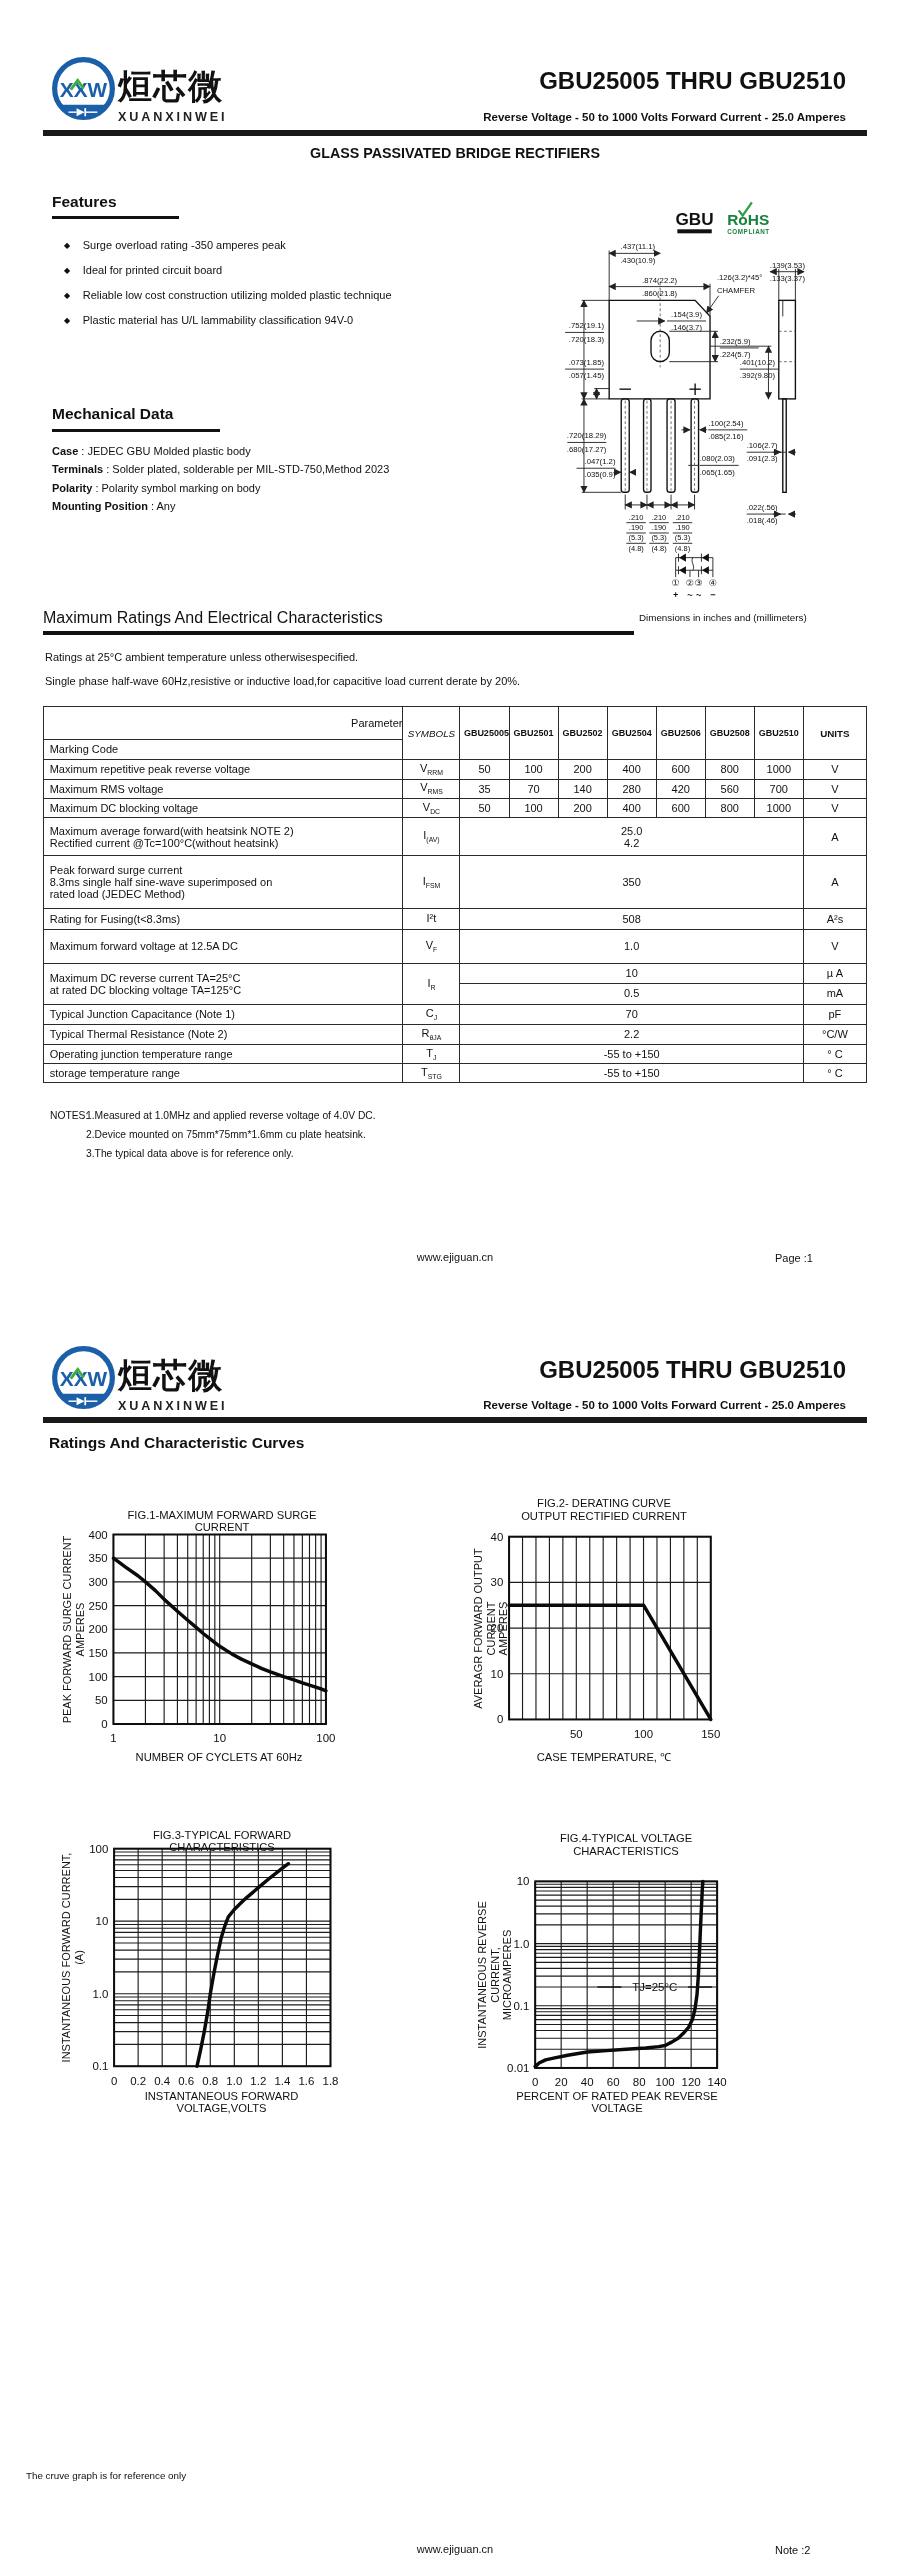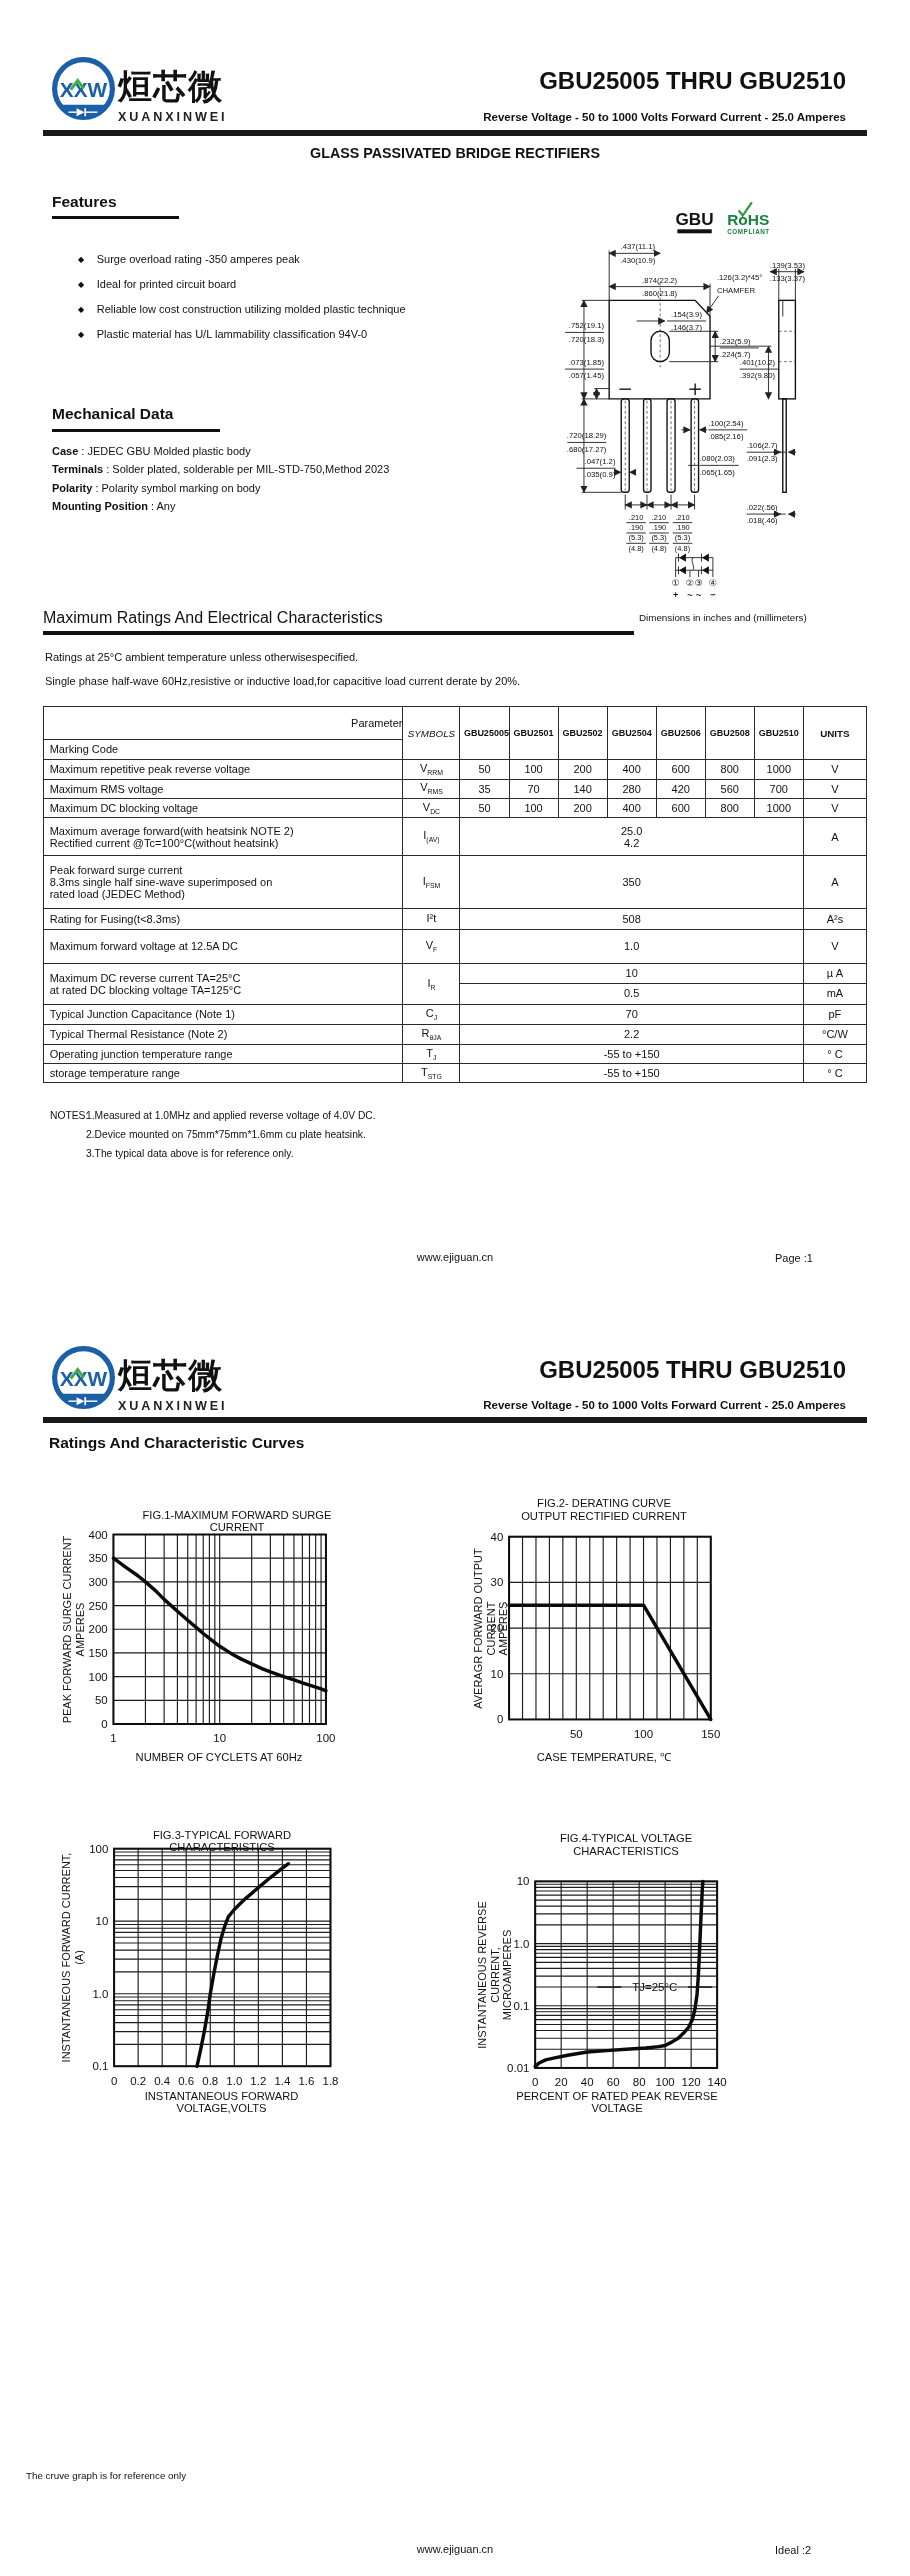--- a/index.html
+++ b/index.html
@@ -7,21 +7,21 @@
         font-family:"Liberation Sans",sans-serif;color:#111;overflow:hidden;}
   .abs{position:absolute;}
   .b{font-weight:bold;}
   .rule{position:absolute;left:43px;width:824px;height:5.7px;background:#1a1a1a;}
   .h1{font-size:24px;font-weight:bold;letter-spacing:0px;}
   .sub{font-size:11.5px;font-weight:bold;}
   .sect{font-size:15.5px;font-weight:bold;}
   .sect-ul{position:absolute;height:3.4px;background:#111;}
   .cn{font-size:34px;font-weight:bold;letter-spacing:1.1px;font-family:Liberation Mono, monospace;}
   .latin{font-size:12.6px;letter-spacing:2.9px;color:#222;font-weight:bold;}
-  ul.feat{list-style:none;margin:14px;padding:0;font-size:11px;}
+  ul.feat{list-style:none;margin:0;padding:0;font-size:11px;}
   ul.feat li{margin-bottom:13px;}
   ul.feat li .dia{font-size:8px;margin-right:12.6px;vertical-align:0.6px;}
   .mech{font-size:11px;line-height:18.4px;}
   .note-line{font-size:10.3px;line-height:19px;}
   .foot{font-size:11px;}
   
   table.specs{border-collapse:collapse;table-layout:fixed;width:824px;font-size:11px;border:1.7px solid #262626;}
   table.specs td{border:1.1px solid #2a2a2a;padding:0 3.4px;text-align:center;vertical-align:middle;overflow:hidden;}
   table.specs td.p{text-align:left;padding-left:5.7px;}
   table.specs td.ph{padding:0;}
@@ -477,21 +477,21 @@
   </svg>
   <div class="abs cn" style="left:118px;top:1353px">烜芯微</div>
   <div class="abs latin" style="left:118px;top:1399px">XUANXINWEI</div>
   <div class="abs h1" style="left:493px;top:1356px;width:353px;text-align:right">GBU25005 THRU GBU2510</div>
   <div class="abs sub" style="left:453px;top:1399px;width:393px;text-align:right">Reverse Voltage - 50 to 1000 Volts   Forward Current - 25.0 Amperes</div>
   <div class="rule" style="top:1417px"></div>
 
   <div class="abs sect" style="left:49px;top:1434px">Ratings And Characteristic Curves</div>
 
   <div class="fig" style="left:52px;top:1500px;width:402px;height:281px">
-    <div class="title" style="left:79px;top:9.2px;width:212px">FIG.1-MAXIMUM FORWARD SURGE CURRENT</div>
+    <div class="title" style="left:64px;top:9.2px;width:212px">FIG.1-MAXIMUM FORWARD SURGE CURRENT</div>
     <div class="ylab" style="left:9.2px;top:224px;width:189px">
       <div>PEAK FORWARD SURGE CURRENT</div>
         <div>AMPERES</div>
     </div>
     <svg width="402" height="270" viewBox="0 0 700 470">
         <line x1="107" y1="60" x2="107" y2="390" class="grid"></line>
         <line x1="162.69054919783653" y1="60" x2="162.69054919783653" y2="390" class="grid"></line>
         <line x1="195.26743212313755" y1="60" x2="195.26743212313755" y2="390" class="grid"></line>
         <line x1="218.38109839567306" y1="60" x2="218.38109839567306" y2="390" class="grid"></line>
         <line x1="236.3094508021635" y1="60" x2="236.3094508021635" y2="390" class="grid"></line>
@@ -703,16 +703,16 @@
         <polyline class="curve" points="103.0,422.7 109.8,416.4 121.1,410.9 137.0,407.5 159.6,402.9 193.6,397.3 227.5,394.8 261.5,392.4 295.5,390.1 318.1,387.9 329.4,385.8 340.8,380.0 352.1,373.3 361.1,364.7 370.2,354.2 377.0,340.7 381.5,321.6 384.9,297.6 387.2,265.0 389.4,218.8 391.7,165.2 394.0,116.8 395.1,100.0"></polyline>
         <text x="311.3142857142857" y="291.05508380306867" class="tick" text-anchor="middle">TJ=25°C</text>
         <line x1="211.3142857142857" y1="284.05508380306867" x2="253.3142857142857" y2="284.05508380306867" class="grid2"></line>
         <line x1="369.3142857142857" y1="284.05508380306867" x2="411.3142857142857" y2="284.05508380306867" class="grid2"></line>
       </svg>
     <div class="xlab" style="left:15px;top:266px;width:252px">PERCENT OF RATED PEAK REVERSE VOLTAGE</div>
   </div>
 
   <div class="abs" style="left:26px;top:2470px;font-size:9.8px">The cruve graph is for reference only</div>
   <div class="abs foot" style="left:0;top:2543px;width:910px;text-align:center">www.ejiguan.cn</div>
-  <div class="abs foot" style="left:775px;top:2544px">Ideal :2</div>
+  <div class="abs foot" style="left:775px;top:2544px">Note :2</div>
 
 </div>
 
 
 </body></html>

